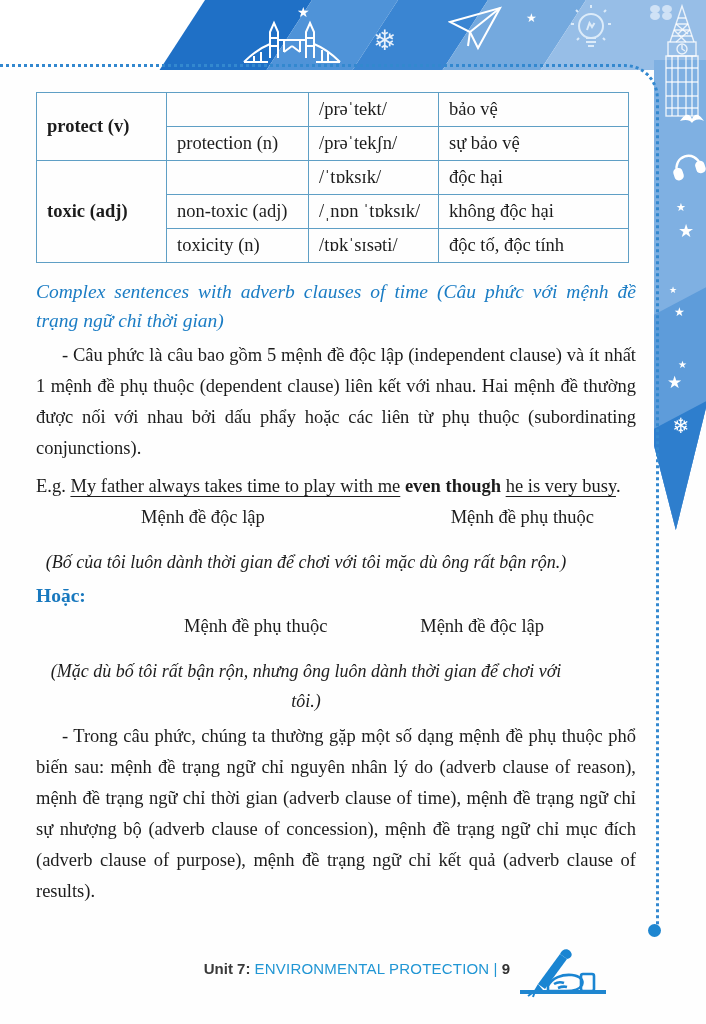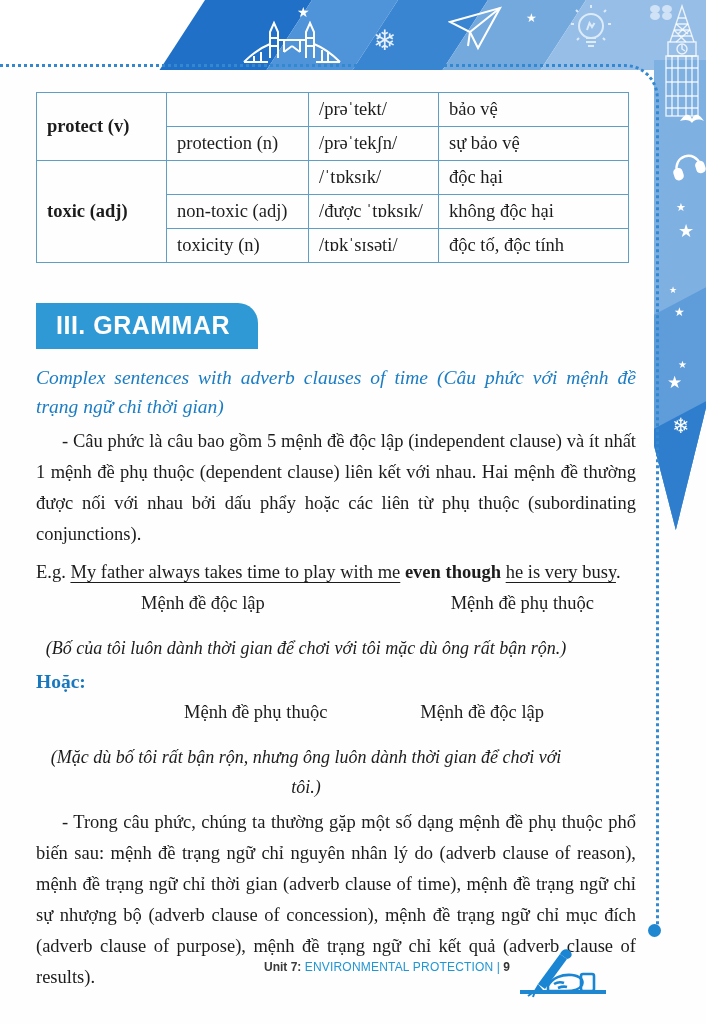--- a/index.html
+++ b/index.html
@@ -49,21 +49,21 @@
   .ex2line{margin-top:9px;margin-left:26px;font-size:18.5px;line-height:30px;white-space:nowrap;}
   .labels{display:flex;justify-content:space-between;font-size:18.5px;line-height:29px;margin-top:2px;}
   .labels1{padding-left:105px;padding-right:42px;}
   .labels2{padding-left:148px;padding-right:92px;}
   .trans{margin-top:15px;font-style:italic;font-size:18px;line-height:30px;text-align:center;width:90%;}
   .orlbl{margin-top:4px;color:#1878be;font-weight:700;font-size:19.5px;line-height:29px;}
   .sg-b{font-weight:700;}
   .sg-u{text-decoration:underline;text-underline-offset:4px;text-decoration-thickness:1.2px;}
   
   .footer{position:absolute;left:0;top:944px;width:606px;height:70px;z-index:3;
-    font-family:"Liberation Sans","DejaVu Sans",sans-serif;font-size:12px;}
+    font-family:"Liberation Sans","DejaVu Sans",sans-serif;font-size:15px;}
   .footer-text{position:absolute;right:96px;top:16px;white-space:nowrap;}
   .f-unit{color:#3a3a3a;font-weight:700;}
   .f-title{color:#2196d4;font-weight:500;letter-spacing:0.2px;}
   .f-sep{color:#2196d4;}
   .f-page{color:#333333;font-weight:700;}
   .hand{position:absolute;right:8px;top:0;}
   .hand-line{position:absolute;right:0;top:46px;width:86px;height:4px;background:#1f86d0;}
 </style>
 </head>
 <body>
@@ -167,34 +167,31 @@
         <td>sự bảo vệ</td>
       </tr>
       <tr>
         <td class="hw" rowspan="3">toxic (adj)</td>
         <td></td>
         <td>/ˈtɒksɪk/</td>
         <td>độc hại</td>
       </tr>
       <tr>
         <td>non-toxic (adj)</td>
-        <td>/được ˈtɒksɪk/</td>
+        <td>/ˌnɒn ˈtɒksɪk/</td>
         <td>không độc hại</td>
       </tr>
       <tr>
         <td>toxicity (n)</td>
         <td>/tɒkˈsɪsəti/</td>
         <td>độc tố, độc tính</td>
       </tr>
     </tbody>
   </table>
 
-  <div>
-    <div class="badge">III. GRAMMAR</div>
-  </div>
 
   <div class="topic">Complex sentences with adverb clauses of time (Câu phức với mệnh đề trạng ngữ chỉ thời gian)</div>
 
 
   <div class="para">- Câu phức là câu bao gồm 5 mệnh đề độc lập (independent clause) và ít nhất 1 mệnh đề phụ thuộc (dependent clause) liên kết với nhau. Hai mệnh đề thường được nối với nhau bởi dấu phẩy hoặc các liên từ phụ thuộc (subordinating conjunctions).</div>
 
   <div class="egline"><span class="sg-p">E.g. </span><span class="sg-u">My father always takes time to play with me</span><span class="sg-p"> </span><span class="sg-b">even though</span><span class="sg-p"> </span><span class="sg-u">he is very busy</span><span class="sg-p">.</span></div>
 
   <div class="labels labels1">
     <span>Mệnh đề độc lập</span>

